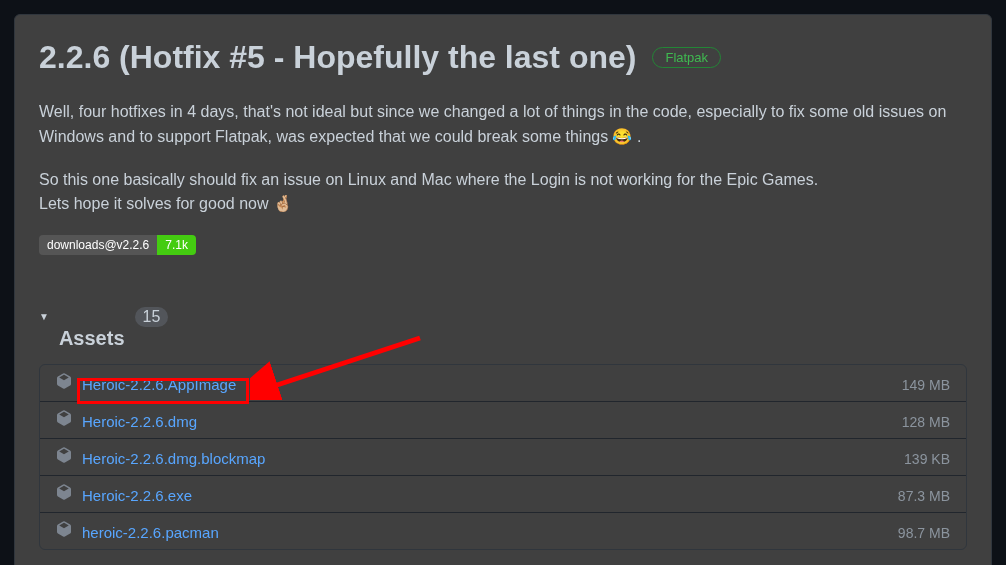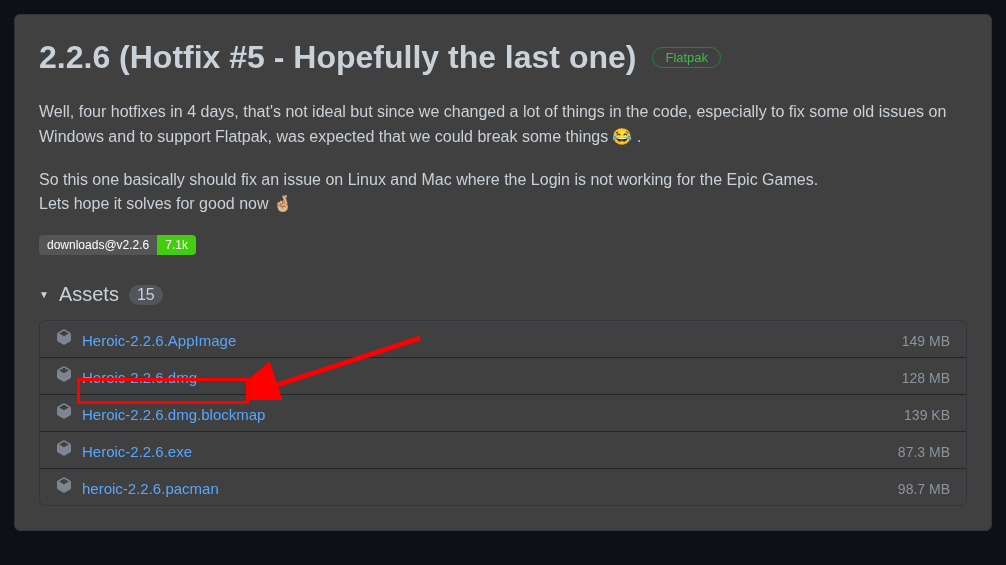--- a/index.html
+++ b/index.html
@@ -68,22 +68,23 @@
     gap: 10px;
     margin-bottom: 14px;
     cursor: pointer;
   }
   .assets-caret {
     font-size: 10px;
     color: #c9d1d9;
   }
   .assets-title {
     font-size: 20px;
-    font-weight: 400;
-    color: #c9d1d9;
+    font-weight: 700;
+    color: #c9d1d9;
+    margin-top: 44px;
   }
   .assets-count {
     background: rgba(110,118,129,0.4);
     color: #c9d1d9;
     border-radius: 24px;
     padding: 1px 8px;
     font-size: 16px;
     font-weight: 500;
   }
   .assets-list {

